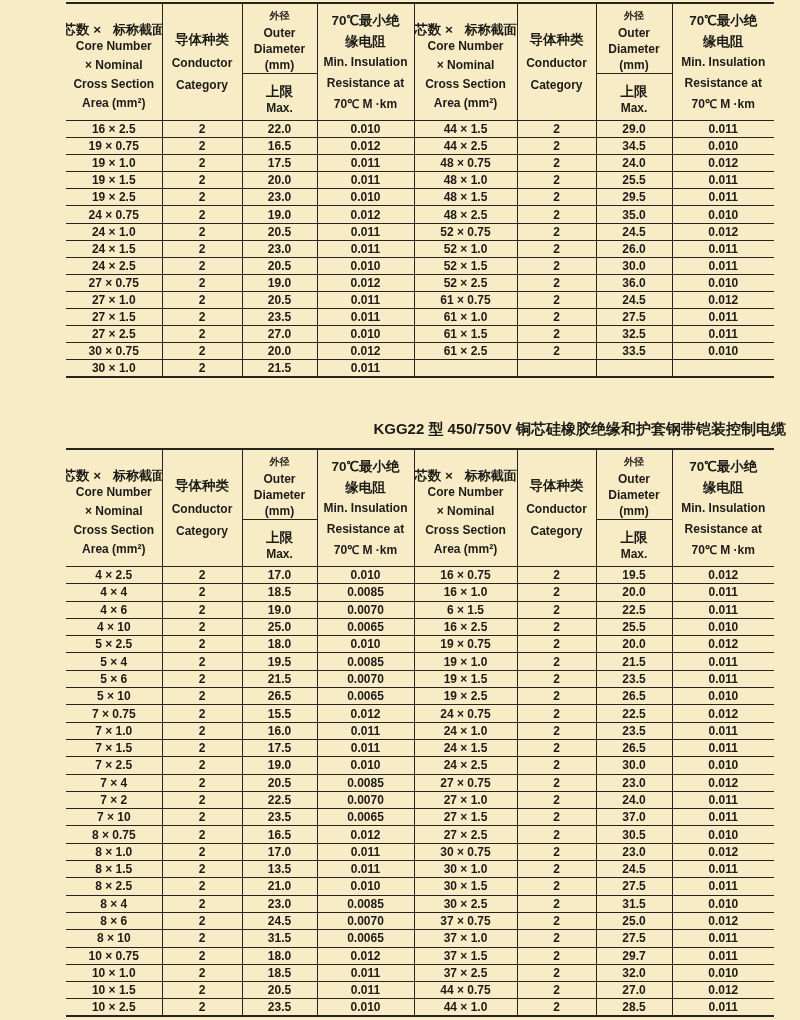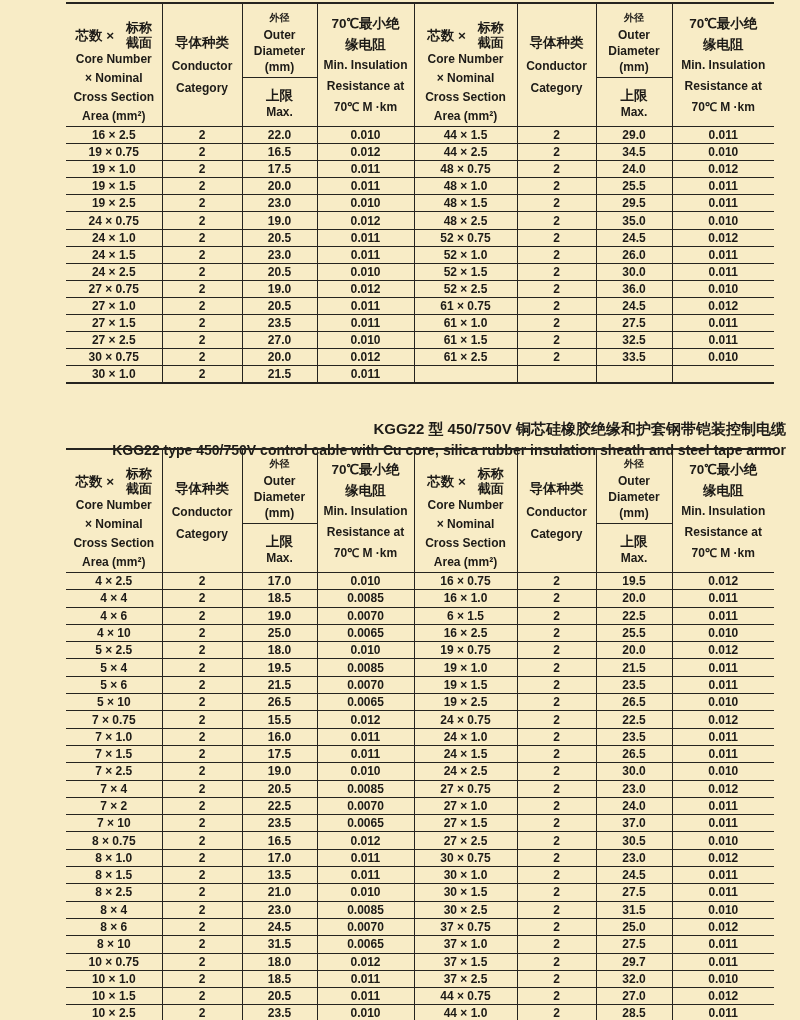--- a/index.html
+++ b/index.html
@@ -29,22 +29,22 @@
     overflow:hidden;white-space:nowrap;
   }
   .spec-table .first-col{border-left:none;}
   .spec-table .last-col{border-right:none;}
   .head-row1 th{height:68px;}
   .head-row2 th{height:46px;}
   th[rowspan="2"]{height:114px;}
   .zh{font-size:13.5px;line-height:19px;}
   .en{font-size:12px;line-height:18.5px;}
   .th-core .en{line-height:19px;}
-  .frac-line{display:flex;align-items:center;justify-content:center;gap:12px;line-height:15px;margin-top:16px;}
-  .frac{display:inline-flex;flex-direction:column;line-height:15px;font-size:13px;}
+  .frac-line{display:flex;align-items:center;justify-content:center;gap:12px;line-height:15px;margin-top:10px;}
+  .frac{display:inline-flex;line-height:15px;font-size:13px;}
   .th-cond .zh{line-height:24px;}
   .th-cond .en{line-height:22px;}
   .th-dia .zh{font-size:10px;line-height:17px;margin-top:4px;font-family:Liberation Mono, monospace;}
   .th-dia .en{font-size:12px;line-height:16px;}
   .th-max .zh{line-height:17px;margin-top:5px;font-family:Liberation Mono, monospace;}
   .th-max .en{line-height:15px;}
   .th-res .zh{line-height:21px;}
   .th-res .en{line-height:21px;}
   #table1 tbody tr{height:17.1px;}
   #table2 tbody tr{height:17.3px;}
@@ -295,21 +295,20 @@
         <td></td>
         <td></td>
         <td></td>
         <td class="last-col"></td>
       </tr>
     </tbody>
 </table>
 
 <div class="title-block">
   <div class="title-zh">KGG22 型 450/750V 铜芯硅橡胶绝缘和护套钢带铠装控制电缆</div>
-  <div class="title-en">KGG22 type 450/750V control cable with Cu core, silica rubber insulation sheath and steel tape armor</div>
 </div>
 
 <table class="spec-table" id="table2">
   <colgroup>
     <col style="width:96px">
       <col style="width:80px">
       <col style="width:75px">
       <col style="width:97px">
     <col style="width:103px">
       <col style="width:79px">

